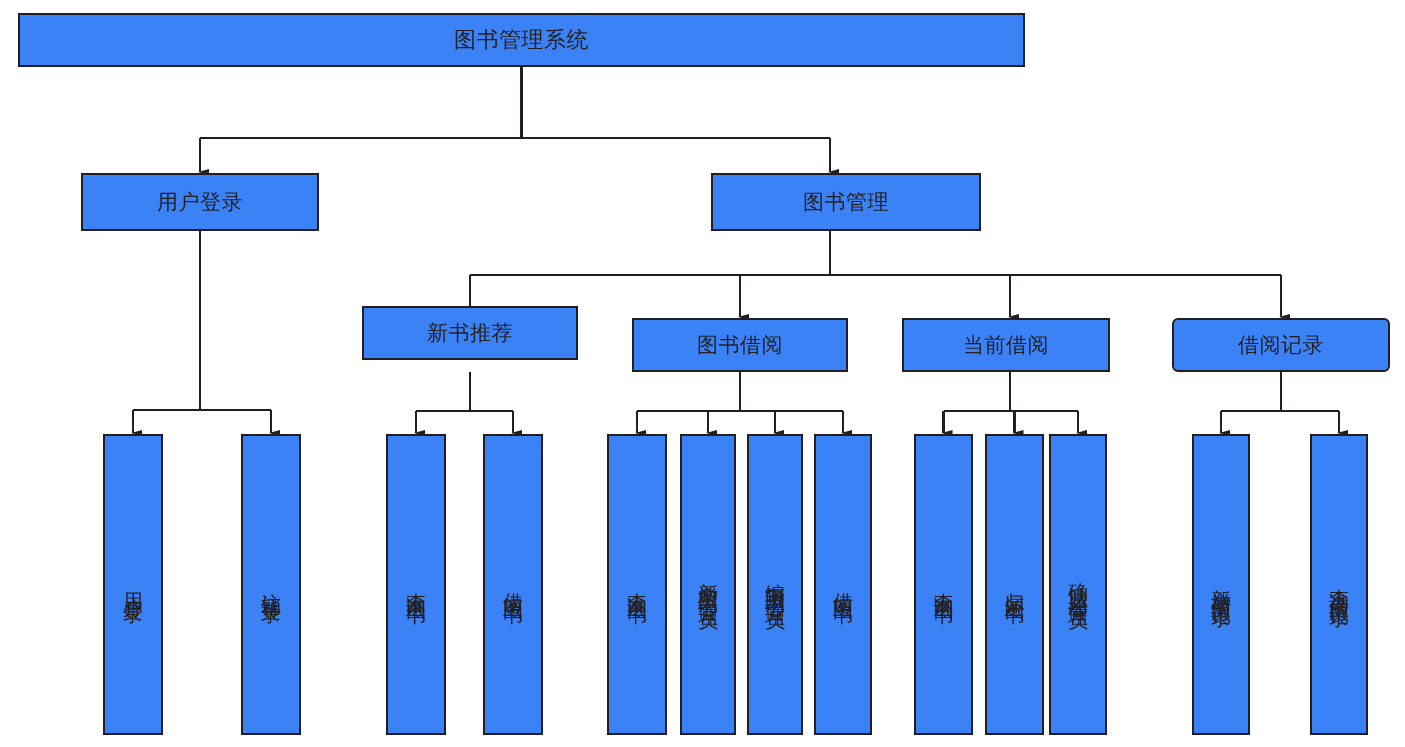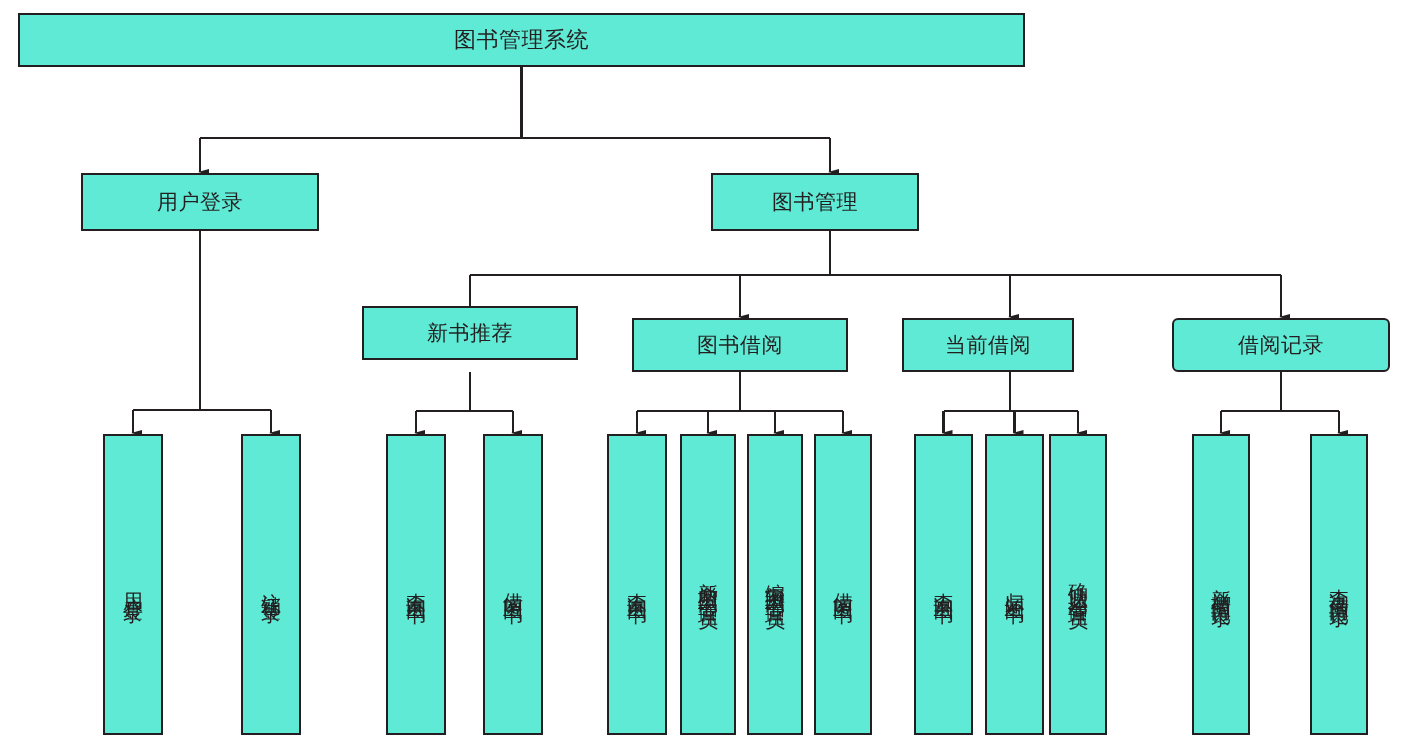--- a/index.html
+++ b/index.html
@@ -9,21 +9,21 @@
     font-family:"Liberation Sans","DejaVu Sans",sans-serif;
     -webkit-font-smoothing:antialiased;
   }
   #diagram-root{position:relative;width:1405px;height:747px;background:#fff;}
   svg#tree-svg{position:absolute;left:0;top:0;width:1405px;height:747px;}
 
   
   .node{
     position:absolute;
     box-sizing:border-box;
-    background:#5eead4;
+    background:#3b82f6;
     border:2px solid #231f20;
     display:flex;
     align-items:center;
     justify-content:center;
     text-align:center;
     color:#231f20;
   }
   .node .label{
     display:block;
     line-height:1.28;
@@ -102,30 +102,30 @@
         <line x1="1339" y1="411" x2="1339" y2="433" stroke="#231f20" stroke-width="2.4" shape-rendering="crispEdges" marker-end="url(#arrowhead)"></line>
       </g>
   </svg>
   <div id="nodes-layer">
       <div class="node horiz root" style="left: 18px; top: 13px; width: 1007px; height: 54px;">
         <span class="label">图书管理系统</span>
       </div>
       <div class="node horiz" style="left: 81px; top: 173px; width: 238px; height: 58px;">
         <span class="label">用户登录</span>
       </div>
-      <div class="node horiz" style="left: 711px; top: 173px; width: 208px; height: 58px;">
+      <div class="node horiz" style="left: 711px; top: 173px; width: 270px; height: 58px;">
         <span class="label">图书管理</span>
       </div>
       <div class="node horiz" style="left: 362px; top: 306px; width: 216px; height: 54px;">
         <span class="label">新书推荐</span>
       </div>
       <div class="node horiz" style="left: 632px; top: 318px; width: 216px; height: 54px;">
         <span class="label">图书借阅</span>
       </div>
-      <div class="node horiz" style="left: 902px; top: 318px; width: 172px; height: 54px;">
+      <div class="node horiz" style="left: 902px; top: 318px; width: 208px; height: 54px;">
         <span class="label">当前借阅</span>
       </div>
       <div class="node horiz" style="left: 1172px; top: 318px; width: 218px; height: 54px; border-radius: 6px;">
         <span class="label">借阅记录</span>
       </div>
       <div class="node vert" style="left: 103px; top: 434px; width: 60px; height: 301px;">
         <span class="label">用户登录</span>
       </div>
       <div class="node vert" style="left: 241px; top: 434px; width: 60px; height: 301px;">
         <span class="label">注销登录</span>

